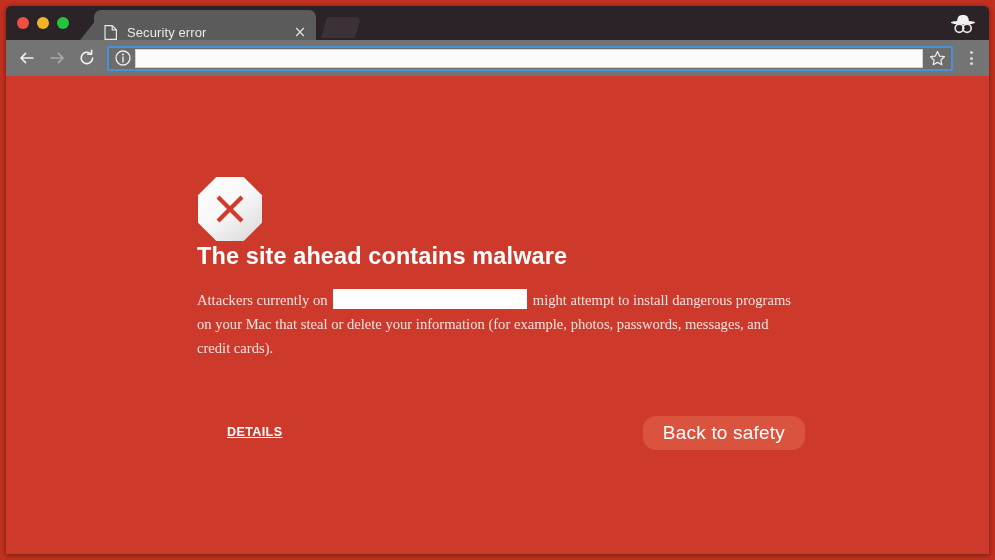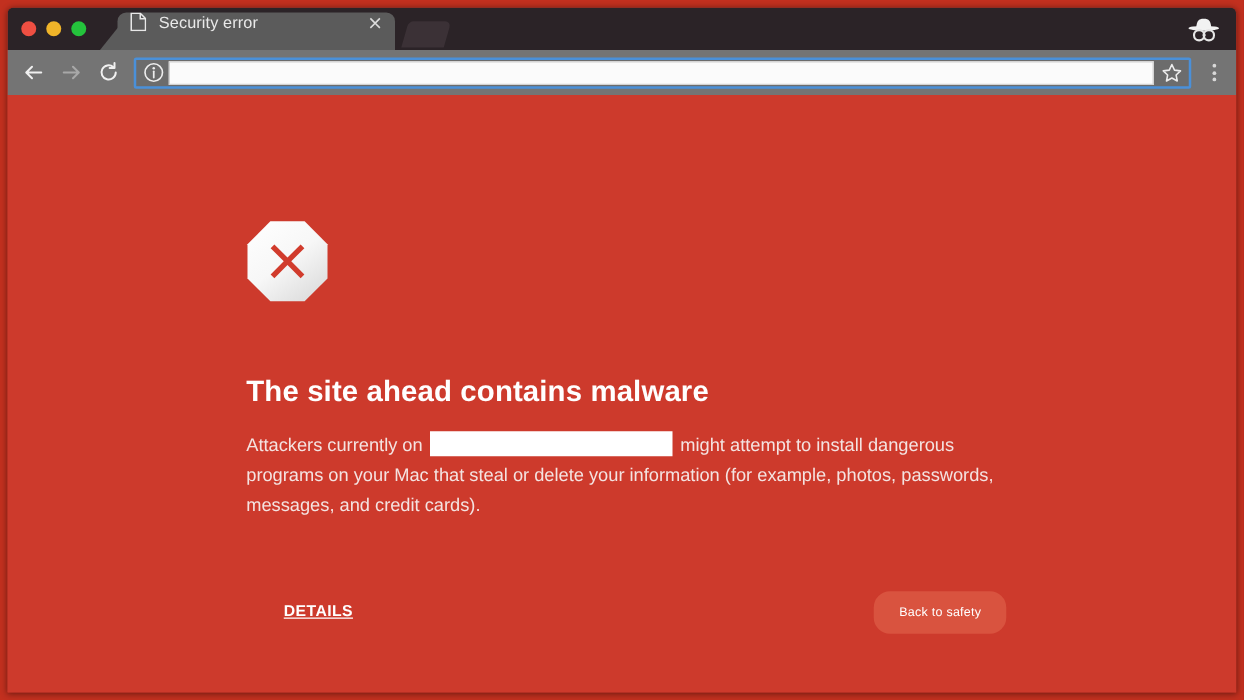--- a/index.html
+++ b/index.html
@@ -61,21 +61,21 @@
 
   .tab {
     position: absolute;
     left: 88px;
     top: 4px;
     width: 222px;
     height: 30px;
     background: #5b5b5b;
     border-radius: 7px 7px 0 0;
     display: flex;
-    align-items: flex-start;
+    align-items: flex-end;
     padding: 0 8px 0 10px;
     box-sizing: border-box;
   }
   .tab:before {
     content: "";
     position: absolute;
     left: -14px;
     bottom: 0;
     width: 16px;
     height: 20px;
@@ -213,33 +213,33 @@
     top: 0;
     width: 610px;
   }
   .octagon-wrap {
     margin-top: 100px;
     width: 66px;
     height: 66px;
     position: relative;
   }
   .error-title {
-    margin-top: 57px;
     color: #ffffff;
     font-size: 23.5px;
     font-weight: bold;
     letter-spacing: 0.1px;
     line-height: 1.2;
   }
   .error-body {
     margin-top: 18px;
     color: #f4e3e1;
     font-size: 14.6px;
     line-height: 24px;
     max-width: 600px;
+    font-family: Liberation Serif, serif;
   }
   .redact-inline {
     display: inline-block;
     width: 194px;
     height: 20px;
     background: #ffffff;
     vertical-align: -4px;
     margin: 0 2px;
   }
   .actions {
@@ -264,21 +264,21 @@
     top: 0;
     height: 34px;
     padding: 0 20px;
     display: flex;
     align-items: center;
     justify-content: center;
     background: #d9533f;
     border: none;
     border-radius: 13px;
     color: #ffffff;
-    font-size: 10px;
+    font-size: 19px;
     font-family: "Liberation Sans", sans-serif;
     letter-spacing: 0.2px;
   }
 </style>
 </head>
 <body>
 
 <div class="screen">
   <div class="browser">
 

